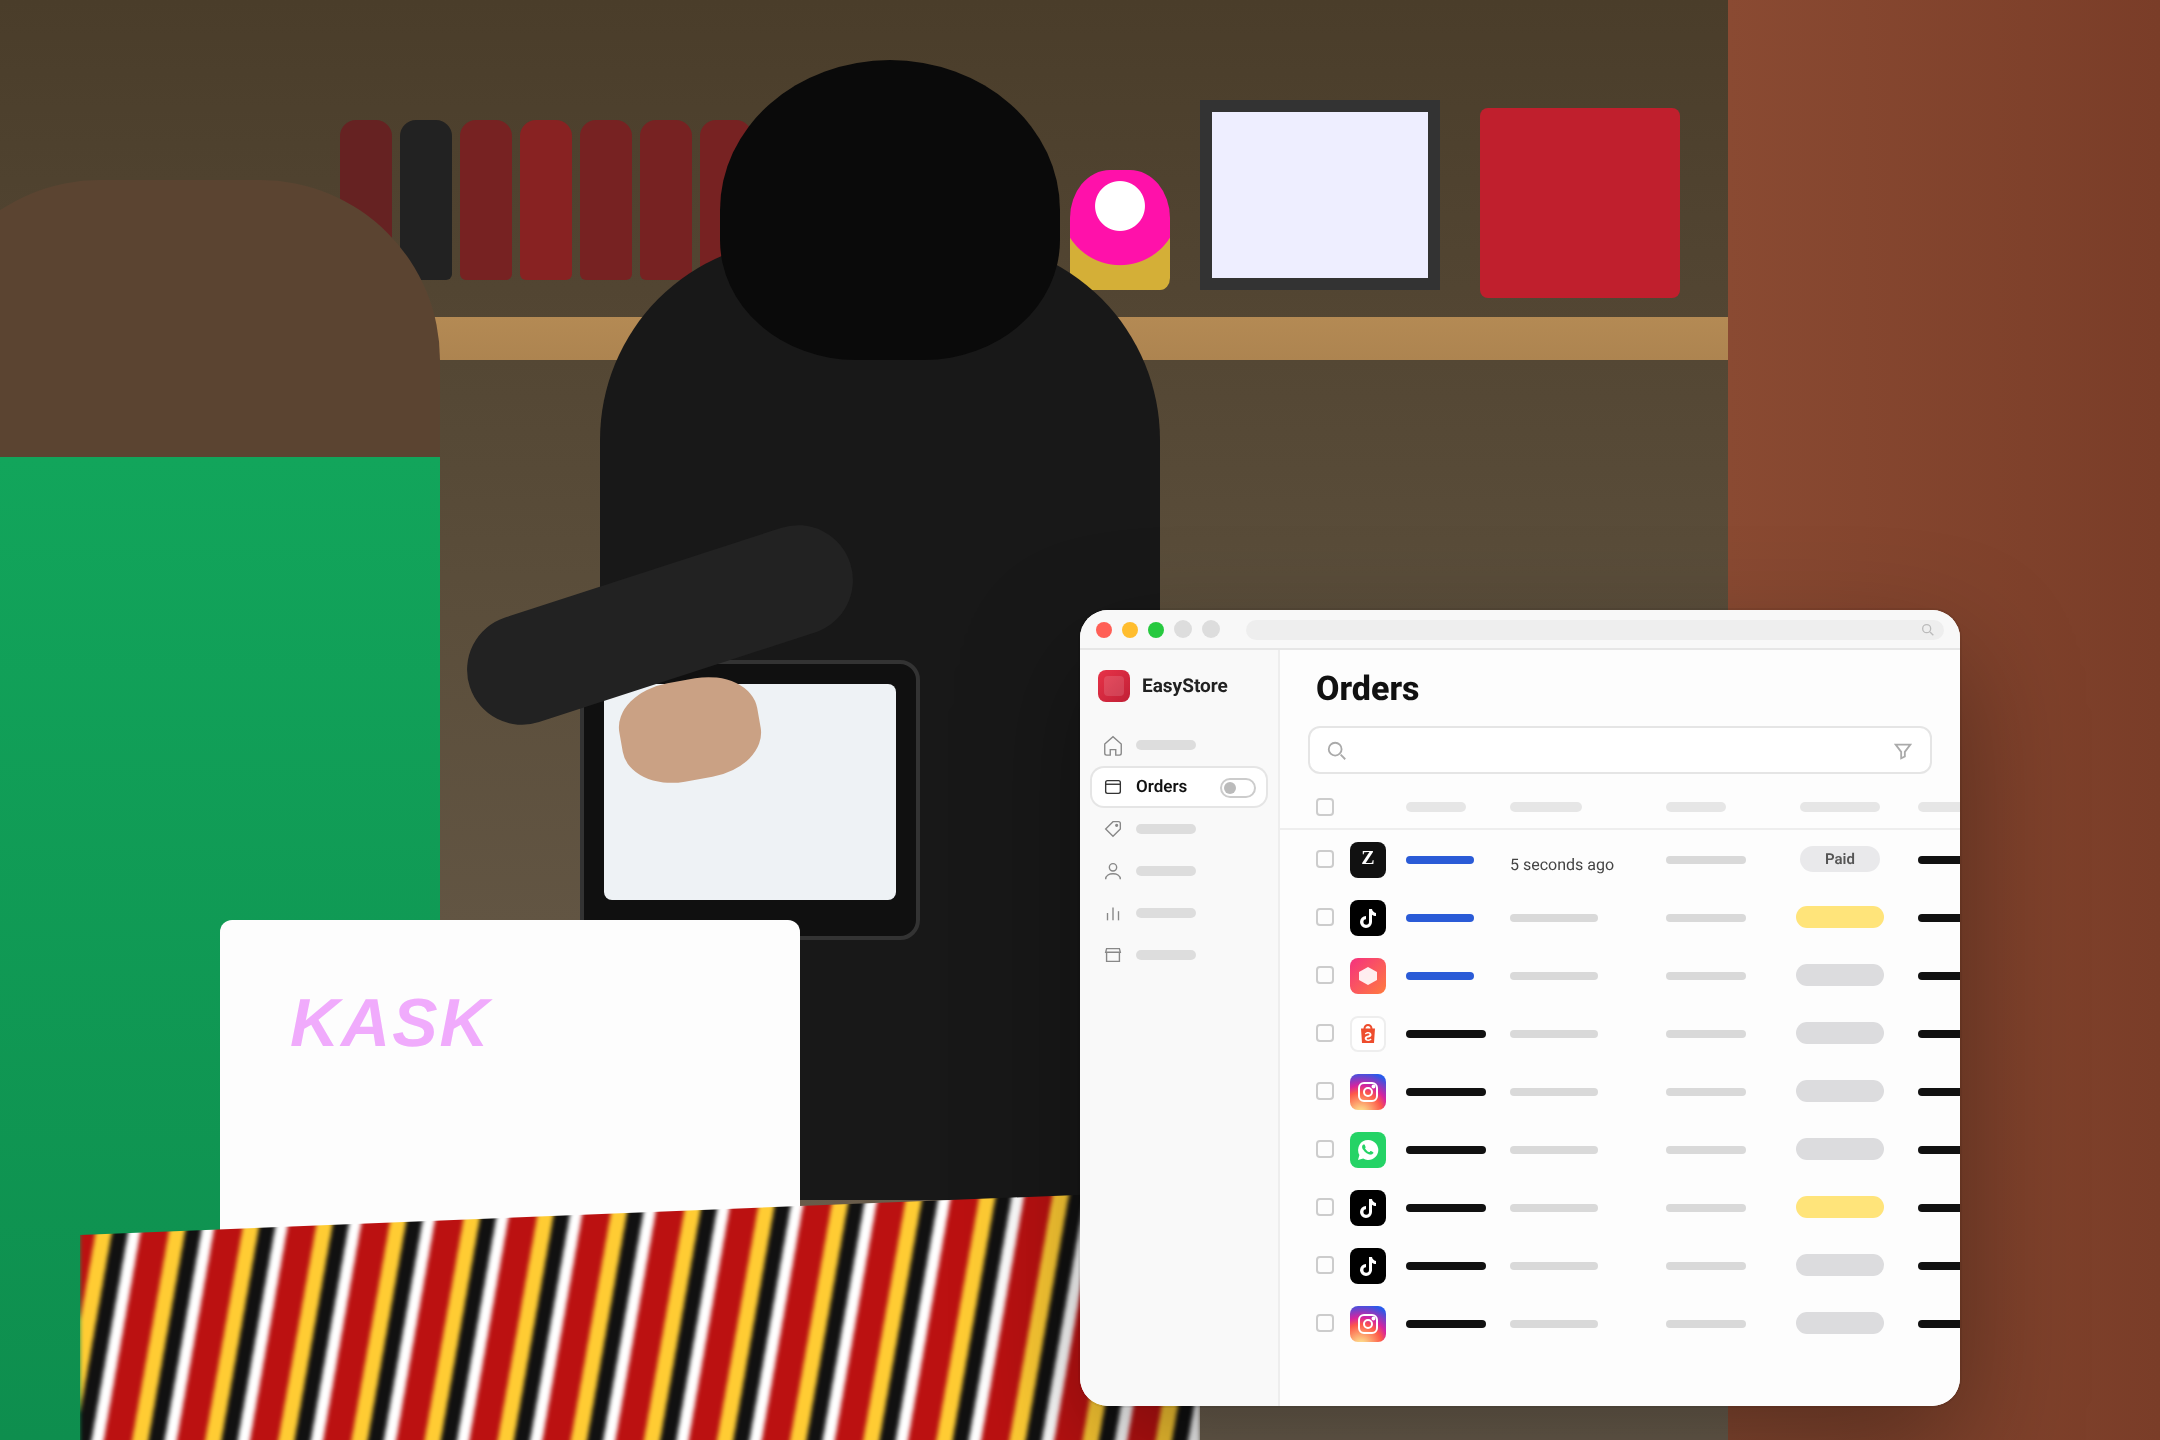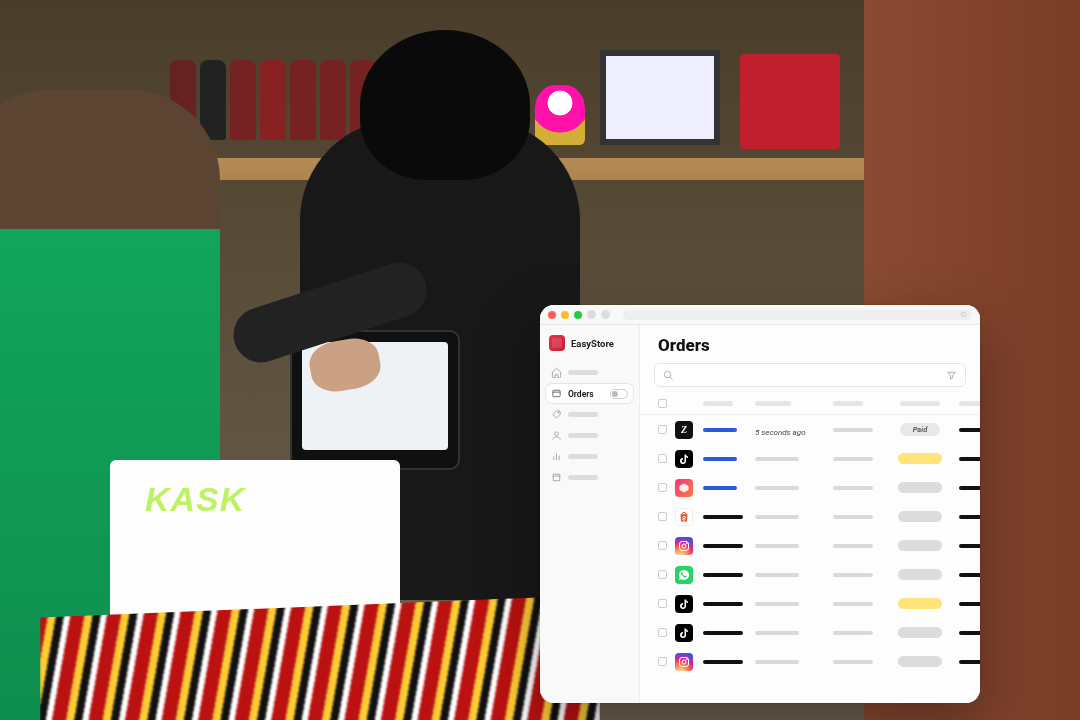--- a/index.html
+++ b/index.html
@@ -48,21 +48,21 @@
     background: #222; border-radius: 30px; transform: rotate(-18deg);
   }
   .hand { position: absolute; left: 310px; top: 340px; width: 70px; height: 50px; background: #caa184; border-radius: 40%; transform: rotate(-10deg); }
   .tablet {
     position: absolute; left: 290px; top: 330px; width: 170px; height: 140px;
     background: #101010; border-radius: 10px; border: 2px solid #333;
   }
   .tablet::after { content:""; position:absolute; inset:10px 10px 18px 10px; background: #eef2f5; border-radius: 4px; }
 
   .whitebox { position: absolute; left: 110px; top: 460px; width: 290px; height: 180px; background: #fdfdfd; border-radius: 6px; }
-  .kask { position: absolute; left: 145px; top: 482px; font: italic 900 34px/1 sans-serif; color: #bef264; letter-spacing: 1px; }
+  .kask { position: absolute; left: 145px; top: 495px; font: italic 900 34px/1 sans-serif; color: #f0abfc; letter-spacing: 1px; }
 
   .rack {
     position: absolute; left: 40px; top: 580px; width: 560px; height: 150px;
     background: repeating-linear-gradient(100deg, #b11 0 14px, #fc3 14px 22px, #111 22px 30px, #fff 30px 36px);
     filter: blur(1px);
     clip-path: polygon(0 25%, 100% 10%, 100% 100%, 0 100%);
   }
 
   
   .app-window {
@@ -118,21 +118,21 @@
   .thead { display:flex; align-items:center; padding: 6px 18px; gap:8px; border-bottom:1px solid #eee;}
   .thead .cb { width:9px; height:9px; border:1px solid #ccc; border-radius:2px; flex-shrink:0;}
   .thead .sk { height:5px; background:#e6e6e6; border-radius:3px;}
   .col-ch { width:20px; flex-shrink:0;}
   .col-link { width:44px; flex-shrink:0;}
   .col-time { width:70px; flex-shrink:0;}
   .col-a { width:48px; flex-shrink:0;}
   .col-status { width:62px; flex-shrink:0; display:flex; justify-content:center;}
   .col-end { flex:1; display:flex; justify-content:flex-end;}
 
-  .rows { flex:1; overflow:hidden;font-style:italic; }
+  .rows { flex:1; overflow:hidden; }
   .row { display:flex; align-items:center; padding: 5px 18px; gap:8px; height:29px;}
   .row .cb { width:9px; height:9px; border:1px solid #ccc; border-radius:2px; flex-shrink:0;}
   .ch-icon { width:18px; height:18px; border-radius:4px; display:flex; align-items:center; justify-content:center; color:#fff; font-weight:800; font-size:10px; flex-shrink:0;}
   .linkbar { height:4px; border-radius:2px;}
   .link-blue { width:34px; background:#2a5bd7;}
   .link-black { width:40px; background:#111;}
   .time { font-size:8px; color:#444; white-space:nowrap;}
   .skel { height:4px; background:#d9d9d9; border-radius:2px;}
   .skel.w40{width:40px;}
   .pill { padding:2px 10px; border-radius:9px; font-size:7.5px; font-weight:600; min-width:40px; text-align:center;}

